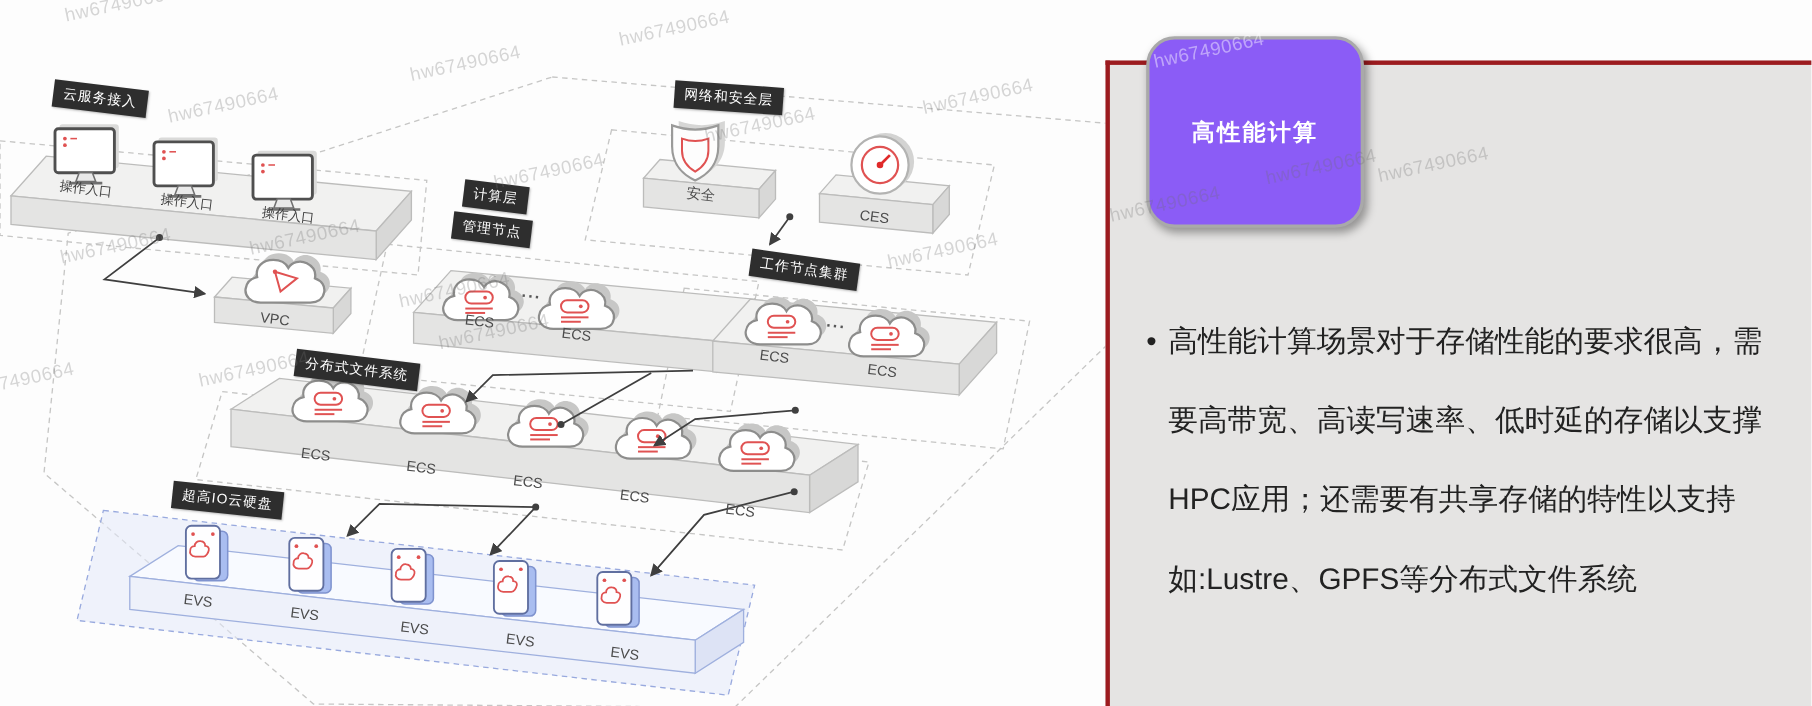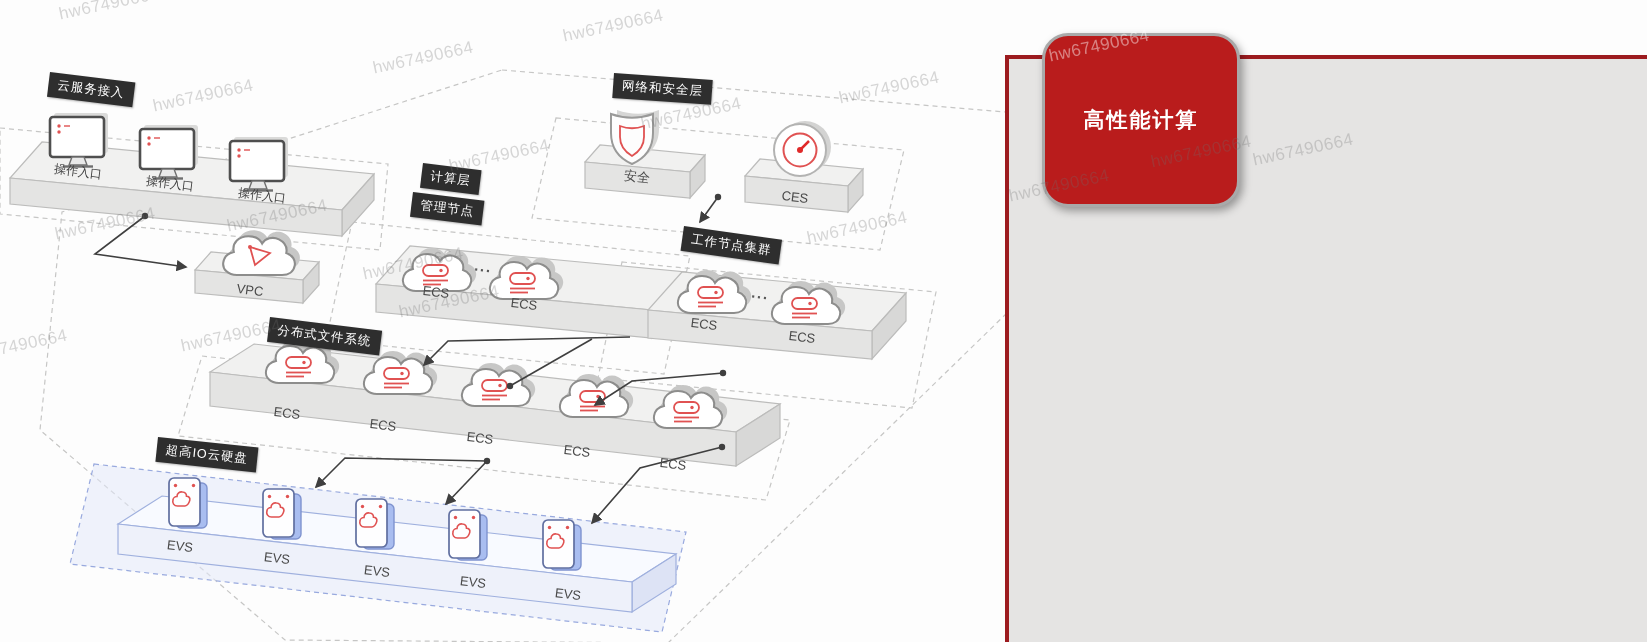--- a/index.html
+++ b/index.html
@@ -18,21 +18,21 @@
   
   .lbl{position:absolute;font-size:13px;color:#4b4b4b;white-space:nowrap;z-index:4;
        transform:translate(-50%,-50%) rotate(7deg);}
   .lbl.sm{font-size:12px;color:#3f3f3f;}
   .dots{position:absolute;font-size:15px;font-weight:bold;color:#585858;z-index:4;
         transform:translate(-50%,-50%) rotate(7deg);letter-spacing:1px;}
 
   
   .panel{position:absolute;left:1005px;top:55px;width:642px;height:587px;background:#e5e4e3;
          border-left:4px solid #9c1b1f;border-top:4px solid #9c1b1f;box-sizing:border-box;z-index:2;}
-  .badge{position:absolute;left:1042px;top:33px;width:198px;height:174px;background:#b91c1c;
+  .badge{position:absolute;left:1042px;top:33px;width:198px;height:174px;background:#8b5cf6;
          border:3px solid #a9a9a9;border-radius:26px;box-sizing:border-box;z-index:5;
          display:flex;align-items:center;justify-content:center;
          color:#fff;font-size:21px;font-weight:bold;letter-spacing:2px;
          box-shadow:3px 4px 8px rgba(0,0,0,.35);}
   .bullets{position:absolute;left:1042px;top:274px;width:602px;z-index:3;
            font-size:27px;color:#222;}
   .bline{height:72px;line-height:72px;white-space:nowrap;padding-left:20px;}
   .bline.first{padding-left:0;}
   .bline .bdot{display:inline-block;width:20px;}
 
@@ -214,20 +214,26 @@
   <div class="lbl" style="left:577px;top:451px;">ECS</div>
   <div class="lbl" style="left:673px;top:464px;">ECS</div>
   <div class="lbl" style="left:180px;top:546px;">EVS</div>
   <div class="lbl" style="left:277px;top:558px;">EVS</div>
   <div class="lbl" style="left:377px;top:571px;">EVS</div>
   <div class="lbl" style="left:473px;top:582px;">EVS</div>
   <div class="lbl" style="left:568px;top:594px;">EVS</div>
 
   <div class="panel"></div>
   <div class="badge">高性能计算</div>
+  <div class="bullets">
+    <div class="bline first"><span class="bdot">•</span><span>高性能计算场景对于存储性能的要求很高，需</span></div>
+    <div class="bline">要高带宽、高读写速率、低时延的存储以支撑</div>
+    <div class="bline">HPC应用；还需要有共享存储的特性以支持</div>
+    <div class="bline">如:Lustre、GPFS等分布式文件系统</div>
+  </div>
 
   <span class="wm" style="left:58px;top:-6px;">hw67490664</span>
   <span class="wm" style="left:372px;top:48px;">hw67490664</span>
   <span class="wm" style="left:562px;top:16px;">hw67490664</span>
   <span class="wm" style="left:152px;top:86px;">hw67490664</span>
   <span class="wm" style="left:838px;top:78px;">hw67490664</span>
   <span class="wm" style="left:640px;top:104px;">hw67490664</span>
   <span class="wm" style="left:448px;top:146px;">hw67490664</span>
   <span class="wm" style="left:54px;top:214px;">hw67490664</span>
   <span class="wm" style="left:226px;top:206px;">hw67490664</span>

